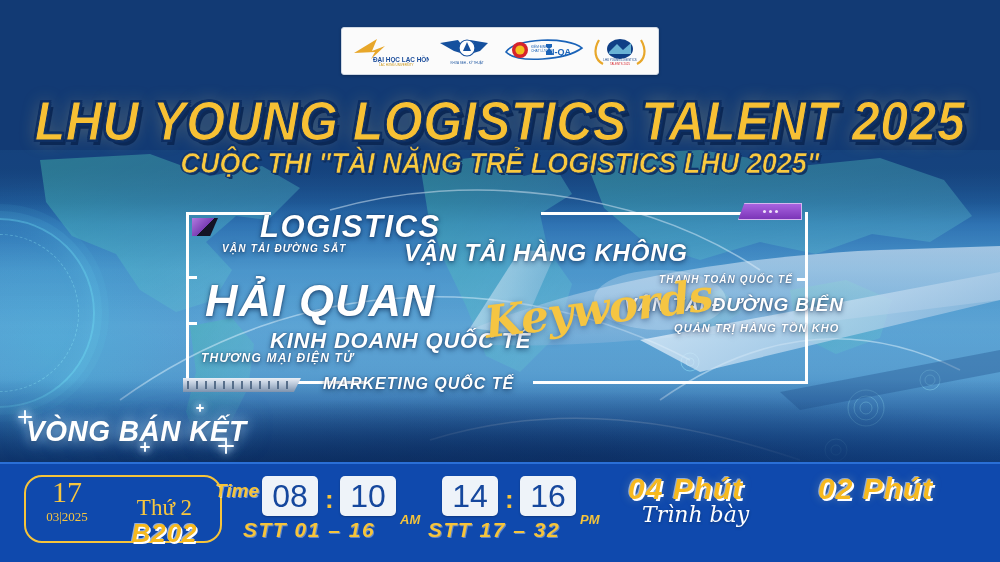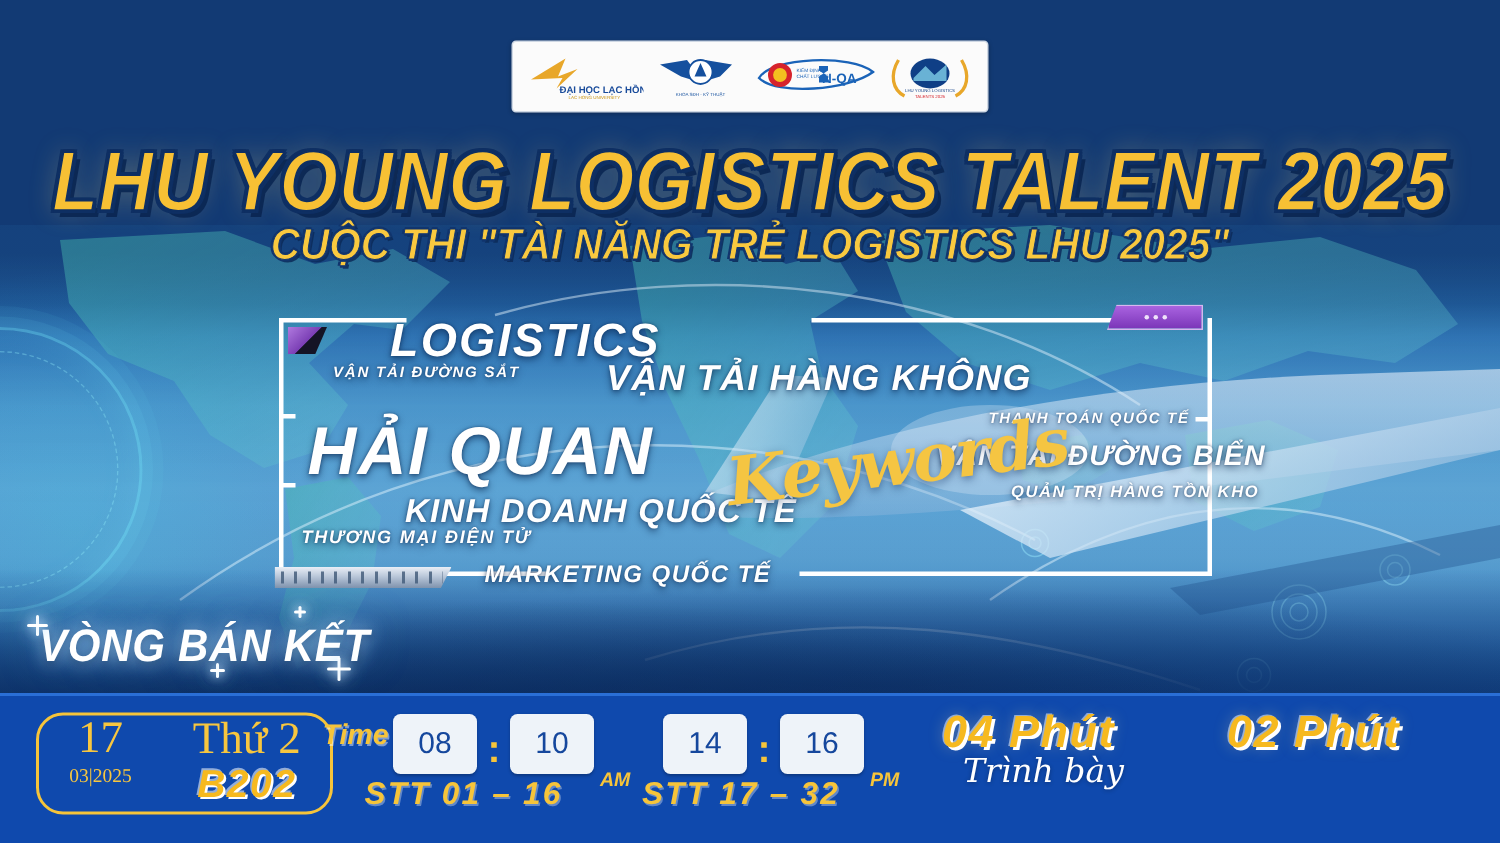--- a/index.html
+++ b/index.html
@@ -209,38 +209,38 @@
     position: absolute; left: 24px; top: 13px;
     width: 198px; height: 68px;
     border: 2px solid #f6c43a; border-radius: 18px;
     display: flex; align-items: flex-start;
   }
   .date-left { width: 82px; display:flex; flex-direction:column; align-items:center; justify-content:center; }
   .date-day { font-size: 30px; font-weight: 400; color:#f7c63f; line-height: 1; font-family:"Liberation Serif", serif; }
   .date-my  { font-size: 13px; color:#f7c63f; margin-top:2px; font-family:"Liberation Serif", serif; }
   .date-div { width: 1px; background:#f6c43a; margin: 9px 0; }
   .date-right { flex: 1; display:flex; flex-direction:column; align-items:center; justify-content:center; }
-  .date-dow { font-size: 30px; color:#f7c63f; line-height: 1.05; font-family:"Liberation Serif", serif; }
+  .date-dow { font-size: 23px; color:#f7c63f; line-height: 1.05; font-family:"Liberation Serif", serif;margin-top:19px; }
   .date-room {
     font-size: 26px; font-weight: 900; font-style: italic; color:#f6b91f;
     letter-spacing: 1px; line-height: 1;
     text-shadow: 1.5px 1.5px 0 #ffffff, -1px -1px 0 rgba(255,255,255,.55);
   }
 
   .time-label {
     position:absolute; left: 215px; top: 480px;
     font-size: 19px; font-weight: 900; font-style: italic; color:#f6c43a;
     text-shadow: 1px 1px 0 rgba(255,255,255,.45);
   }
   .tbox {
     position: absolute; top: 476px;
     width: 56px; height: 40px;
     background: #eef3f9; border-radius: 5px;
     display:flex; align-items:center; justify-content:center;
-    font-size: 20px; color:#15479d; font-weight: 400;
+    font-size: 32px; color:#15479d; font-weight: 400;
     font-family:"Liberation Sans", sans-serif;
     box-shadow: 0 1px 2px rgba(0,0,0,.25);
   }
   .colon { position:absolute; top: 484px; font-size: 26px; font-weight:900; color:#f6c43a; }
   .ampm  { position:absolute; font-size: 13px; font-weight:900; font-style:italic; color:#f6c43a; }
   .stt {
     position:absolute; top: 518px;
     font-size: 21px; font-weight: 900; font-style: italic; color:#f6c43a;
     letter-spacing: 1.5px; white-space: nowrap;
     text-shadow: 1px 1px 0 rgba(255,255,255,.35);

